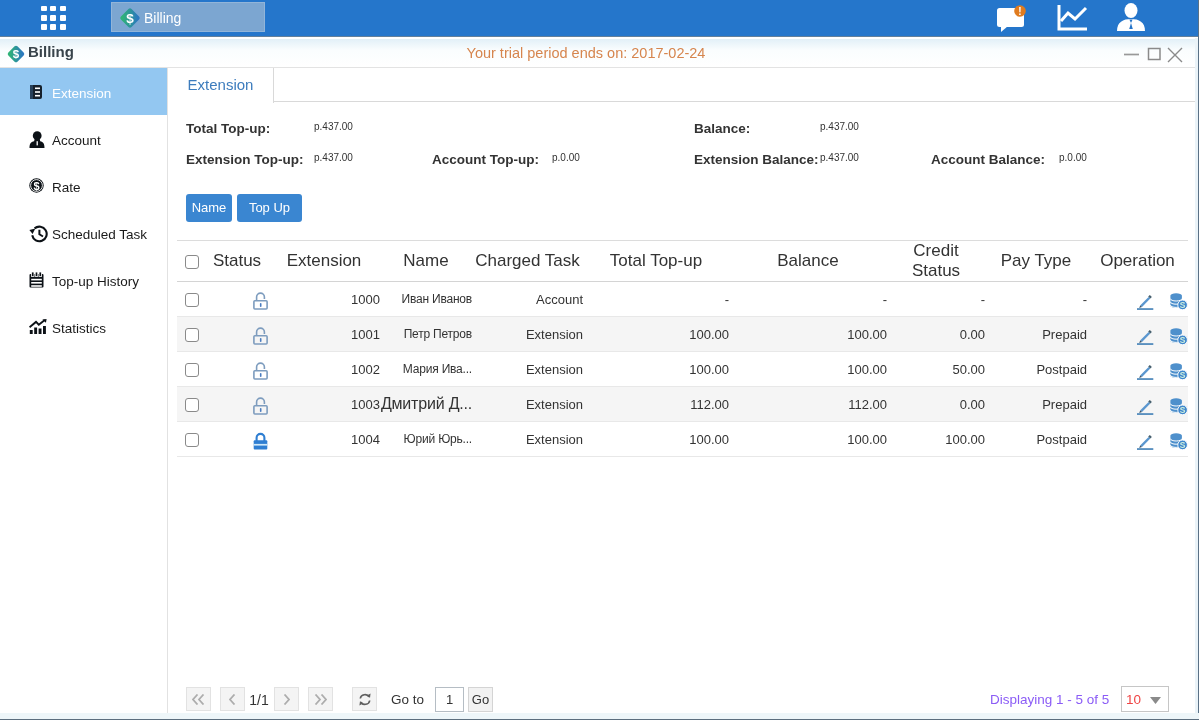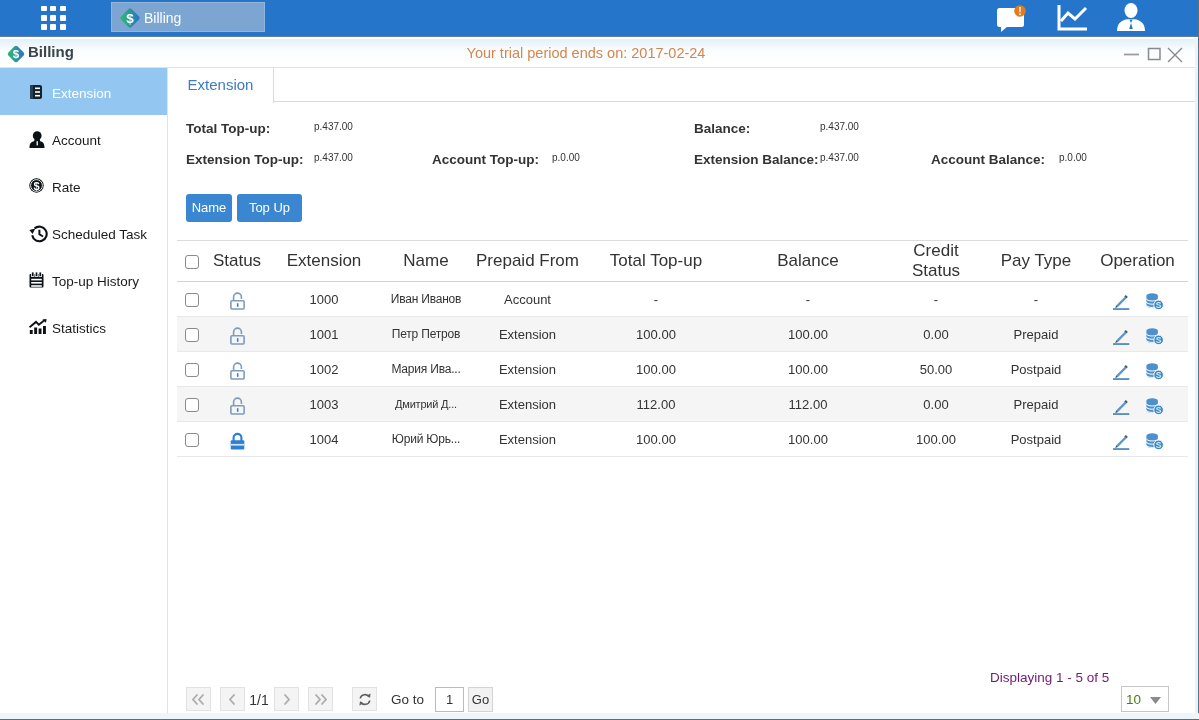--- a/index.html
+++ b/index.html
@@ -24,28 +24,28 @@
 
 #tabstrip{position:absolute;left:168px;top:68px;width:1027px;height:34px;border-bottom:1px solid #d9d9d9}
 #activetab{position:absolute;left:168px;top:68px;width:106px;height:35px;background:#fff;border-right:1px solid #d9d9d9;text-align:center;line-height:33px;font-size:15px;color:#3d7cbd}
 .lab{position:absolute;font-size:13.5px;font-weight:bold;color:#333}
 .val{position:absolute;font-size:10px;color:#333}
 .btn{position:absolute;background:#3a86d1;color:#fff;font-size:13px;border-radius:3px;text-align:center;line-height:28px;height:28px}
 
 #tbl{position:absolute;left:177px;top:240px;width:1011px}
 table{border-collapse:collapse;table-layout:fixed;width:1011px;font-size:13px;color:#333}
 th{font-weight:normal;font-size:17px;height:34px;border-top:1px solid #dcdcdc;border-bottom:1px solid #d4d4d4;text-align:center}
-td{height:35px;text-align:center;border-bottom:1px solid #e8e8e8}
+td{height:35px;text-align:right;border-bottom:1px solid #e8e8e8}
 tr.odd td{background:#f5f5f5}
 .cb{display:inline-block;width:14px;height:14px;border:1.5px solid #8a8a8a;border-radius:3px;background:#fff;vertical-align:middle}
 
 .pgbtn{position:absolute;top:687px;width:25px;height:24px;background:#f4f4f4;border:1px solid #e2e2e2;color:#b4b4b4;text-align:center;line-height:22px;font-size:14px}
 #goin{position:absolute;left:435px;top:687px;width:29px;height:25px;border:1px solid #b5bdc4;text-align:center;font-size:13px;line-height:23px;background:#fff;color:#333}
 #gobtn{position:absolute;left:468px;top:687px;width:25px;height:25px;background:#f2f2f2;border:1px solid #d4d4d4;color:#333;font-size:13px;text-align:center;line-height:23px}
-#disp{position:absolute;left:990px;top:670px;font-size:13.5px;color:#701a75}
+#disp{position:absolute;left:990px;top:692px;font-size:13.5px;color:#8b5cf6}
 #psel{position:absolute;left:1121px;top:686px;width:48px;height:26px;border:1px solid #c6c6c6;background:#fff}
 
 #fr{position:absolute;right:0;top:0;width:1.5px;height:720px;background:#5a7186}
 #fr2{position:absolute;left:1195px;top:38px;width:2.5px;height:682px;background:#eaf3f8}
 #fb1{position:absolute;left:0;top:713px;width:1199px;height:5.7px;background:#eef6f9}
 #fb2{position:absolute;left:0;top:718.7px;width:1199px;height:1.3px;background:#5c6e7e}
 </style></head>
 <body>
 <div id="topbar">
   <div id="grid">
@@ -201,21 +201,21 @@
         <col style="width:98px">
         <col style="width:102px">
         <col style="width:101px">
       </colgroup>
 <tbody>
         <tr>
           <th style="text-align:left;padding-left:8px"><span class="cb"></span></th>
           <th>Status</th>
           <th>Extension</th>
           <th>Name</th>
-          <th>Prepaid From</th>
+          <th>Charged Task</th>
           <th>Total Top-up</th>
           <th>Balance</th>
           <th>Credit Status</th>
           <th>Pay Type</th>
           <th>Operation</th>
         </tr>
 <tr>
           <td style="text-align:left;padding-left:8px"><span class="cb"></span></td>
           <td><svg width="15" height="18" viewBox="0 0 15 18" style="position:relative;top:3px">
               <path d="M3.6 8.5 L3.6 5 a3.9 3.9 0 0 1 7.8 0 L11.4 7" stroke="#7d9cbe" stroke-width="1.6" fill="none"></path>
@@ -300,21 +300,21 @@
 </td>
         </tr>
 <tr class="odd">
           <td style="text-align:left;padding-left:8px"><span class="cb"></span></td>
           <td><svg width="15" height="18" viewBox="0 0 15 18" style="position:relative;top:3px">
               <path d="M3.6 8.5 L3.6 5 a3.9 3.9 0 0 1 7.8 0 L11.4 7" stroke="#7d9cbe" stroke-width="1.6" fill="none"></path>
               <rect x="0.9" y="8.7" width="13.2" height="8.3" rx="1" fill="none" stroke="#7d9cbe" stroke-width="1.6"></rect>
               <rect x="6.9" y="11" width="1.6" height="4" rx="0.8" fill="#4a7cc0"></rect>
             </svg></td>
           <td>1003</td>
-          <td style="font-size:11px;letter-spacing:-0.2px">Дмитрий Д...</td>
+          <td style="font-size:16px;letter-spacing:-0.2px">Дмитрий Д...</td>
           <td>Extension</td>
           <td>112.00</td>
           <td>112.00</td>
           <td>0.00</td>
           <td>Prepaid</td>
           <td>
   <svg width="18" height="17" viewBox="0 0 18 17" style="vertical-align:middle;margin-right:16px;position:relative;top:2px">
               <path d="M4.3 12.2 L12.6 3.9 L14.3 5.6 L6 13.9 Z" fill="#5b97cf"></path>
               <path d="M12.2 3.5 L13.8 1.9 L15.9 4 L14.3 5.6 Z" fill="#47606f"></path>
               <path d="M4.3 12.2 L6 13.9 L3.2 14.9 Z" fill="#3e566b"></path>
@@ -376,21 +376,21 @@
       <path d="M2.3 5.5 a4.8 4.3 0 0 1 9 -1.6" stroke="#5f5f5f" stroke-width="1.6" fill="none"></path>
       <path d="M12.6 0.6 L12 4.8 L8.4 2.8 Z" fill="#5f5f5f"></path>
       <path d="M11.7 7.5 a4.8 4.3 0 0 1 -9 1.6" stroke="#5f5f5f" stroke-width="1.6" fill="none"></path>
       <path d="M1.4 12.4 L2 8.2 L5.6 10.2 Z" fill="#5f5f5f"></path>
     </svg></div>
 <div style="position:absolute;left:391px;top:692px;font-size:13.5px;color:#333">Go to</div>
 <div id="goin">1</div>
 <div id="gobtn">Go</div>
 <div id="disp">Displaying 1 - 5 of 5</div>
 <div id="psel">
-  <span style="position:absolute;left:4px;top:5px;font-size:13.5px;color:#4d7c0f">10</span>
+  <span style="position:absolute;left:4px;top:5px;font-size:13.5px;color:#ef4444">10</span>
   <svg width="11" height="7" viewBox="0 0 11 7" style="position:absolute;right:7px;top:10px">
       <path d="M0 0 L11 0 L5.5 7 Z" fill="#8a8a8a"></path>
     </svg>
 </div>
 <div id="fr2"></div>
 <div id="fr"></div>
 <div id="fb1"></div>
 <div id="fb2"></div>
 
 </body></html>

